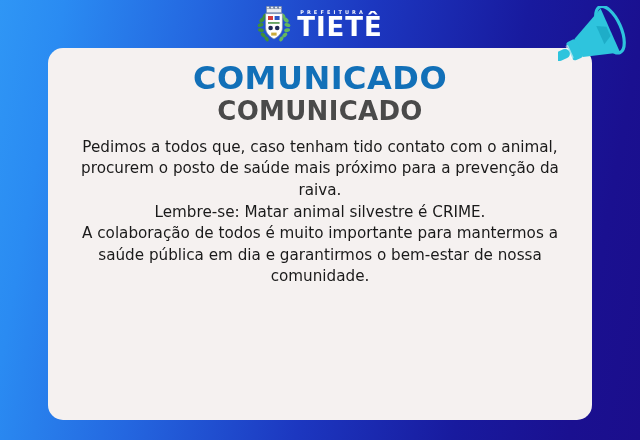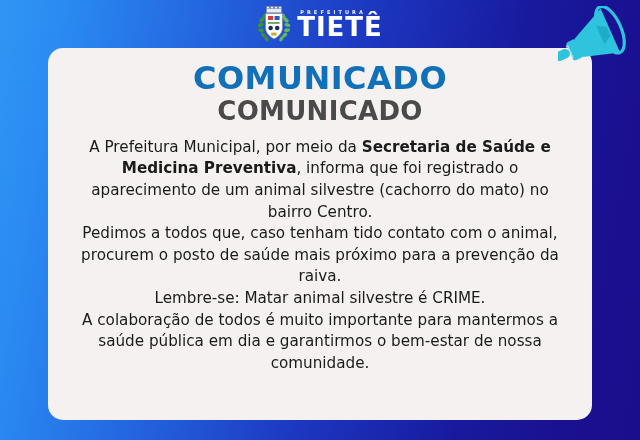--- a/index.html
+++ b/index.html
@@ -191,20 +191,19 @@
 
         <path d="M47 21 L56 26 L56 36 L47 41 Z" fill="#1ba9c4" opacity="0.85"></path>
       </g>
     </svg>
   </span>
 
   <div class="card">
     <h1 class="title-main">COMUNICADO</h1>
     <h2 class="title-sub">COMUNICADO</h2>
     <div class="body-text" id="body-text">
-        <p><span>A Prefeitura Municipal, por meio da </span><b>Secretaria de Saúde e Medicina Preventiva</b><span>, informa que foi registrado o aparecimento de um animal silvestre (cachorro do mato) no bairro Centro.</span></p>
         <p><span>Pedimos a todos que, caso tenham tido contato com o animal, procurem o posto de saúde mais próximo para a prevenção da raiva.</span></p>
         <p><span>Lembre-se: Matar animal silvestre é CRIME.</span></p>
         <p><span>A colaboração de todos é muito importante para mantermos a saúde pública em dia e garantirmos o bem-estar de nossa comunidade.</span></p>
       </div>
   </div>
 
 </div>
 
 </body></html>

